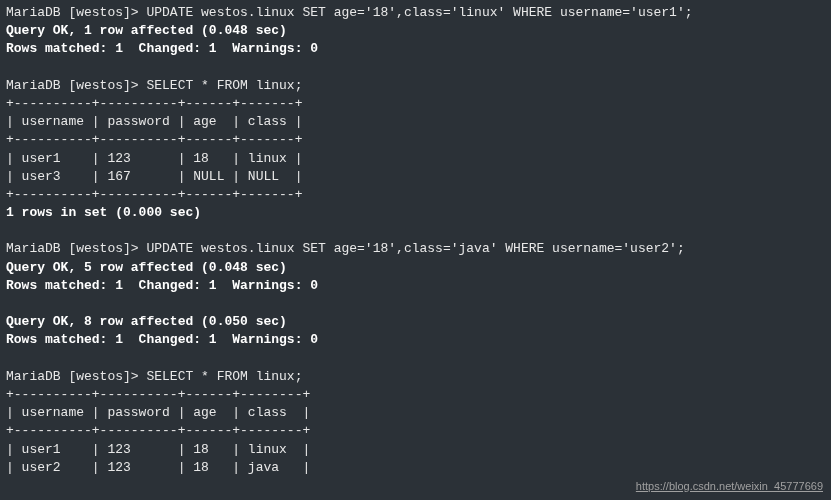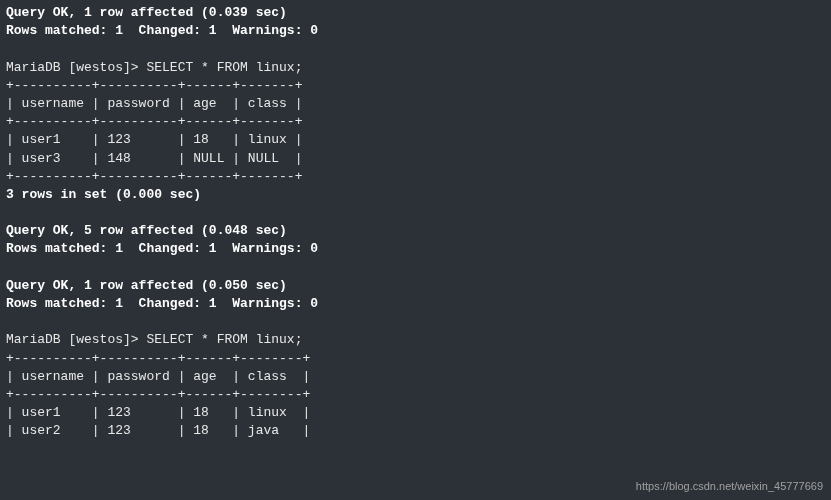--- a/index.html
+++ b/index.html
@@ -18,42 +18,45 @@
     .line { white-space: pre; }
     .bold { font-weight: bold; color: #ffffff; }
     .prompt { color: #e8e8e8; }
     .watermark {
       position: absolute;
       bottom: 6px;
       right: 8px;
       color: #a0a0a0;
       font-size: 11px;
       font-family: Arial, sans-serif;
+      text-decoration: underline;
     }
   </style>
 </head>
 <body>
 
 <div>
-  <div class="line bold">Query OK, 1 row affected (0.039 sec)</div>
+  <div class="line"><span class="prompt">MariaDB [westos]&gt; </span><span>UPDATE westos.linux SET age='18',class='linux' WHERE username='user1';</span></div>
+  <div class="line bold">Query OK, 1 row affected (0.048 sec)</div>
   <div class="line bold">Rows matched: 1  Changed: 1  Warnings: 0</div>
   <div class="line"> </div>
   <div class="line"><span class="prompt">MariaDB [westos]&gt; </span><span>SELECT * FROM linux;</span></div>
   <div class="line">+----------+----------+------+-------+</div>
   <div class="line">| username | password | age  | class |</div>
   <div class="line">+----------+----------+------+-------+</div>
   <div class="line">| user1    | 123      | 18   | linux |</div>
-  <div class="line">| user3    | 148      | NULL | NULL  |</div>
+  <div class="line">| user3    | 167      | NULL | NULL  |</div>
   <div class="line">+----------+----------+------+-------+</div>
-  <div class="line bold">3 rows in set (0.000 sec)</div>
+  <div class="line bold">1 rows in set (0.000 sec)</div>
   <div class="line"> </div>
+  <div class="line"><span class="prompt">MariaDB [westos]&gt; </span><span>UPDATE westos.linux SET age='18',class='java' WHERE username='user2';</span></div>
   <div class="line bold">Query OK, 5 row affected (0.048 sec)</div>
   <div class="line bold">Rows matched: 1  Changed: 1  Warnings: 0</div>
   <div class="line"> </div>
-  <div class="line bold">Query OK, 1 row affected (0.050 sec)</div>
+  <div class="line bold">Query OK, 8 row affected (0.050 sec)</div>
   <div class="line bold">Rows matched: 1  Changed: 1  Warnings: 0</div>
   <div class="line"> </div>
   <div class="line"><span class="prompt">MariaDB [westos]&gt; </span><span>SELECT * FROM linux;</span></div>
   <div class="line">+----------+----------+------+--------+</div>
   <div class="line">| username | password | age  | class  |</div>
   <div class="line">+----------+----------+------+--------+</div>
   <div class="line">| user1    | 123      | 18   | linux  |</div>
   <div class="line">| user2    | 123      | 18   | java   |</div>
 
 </div>

